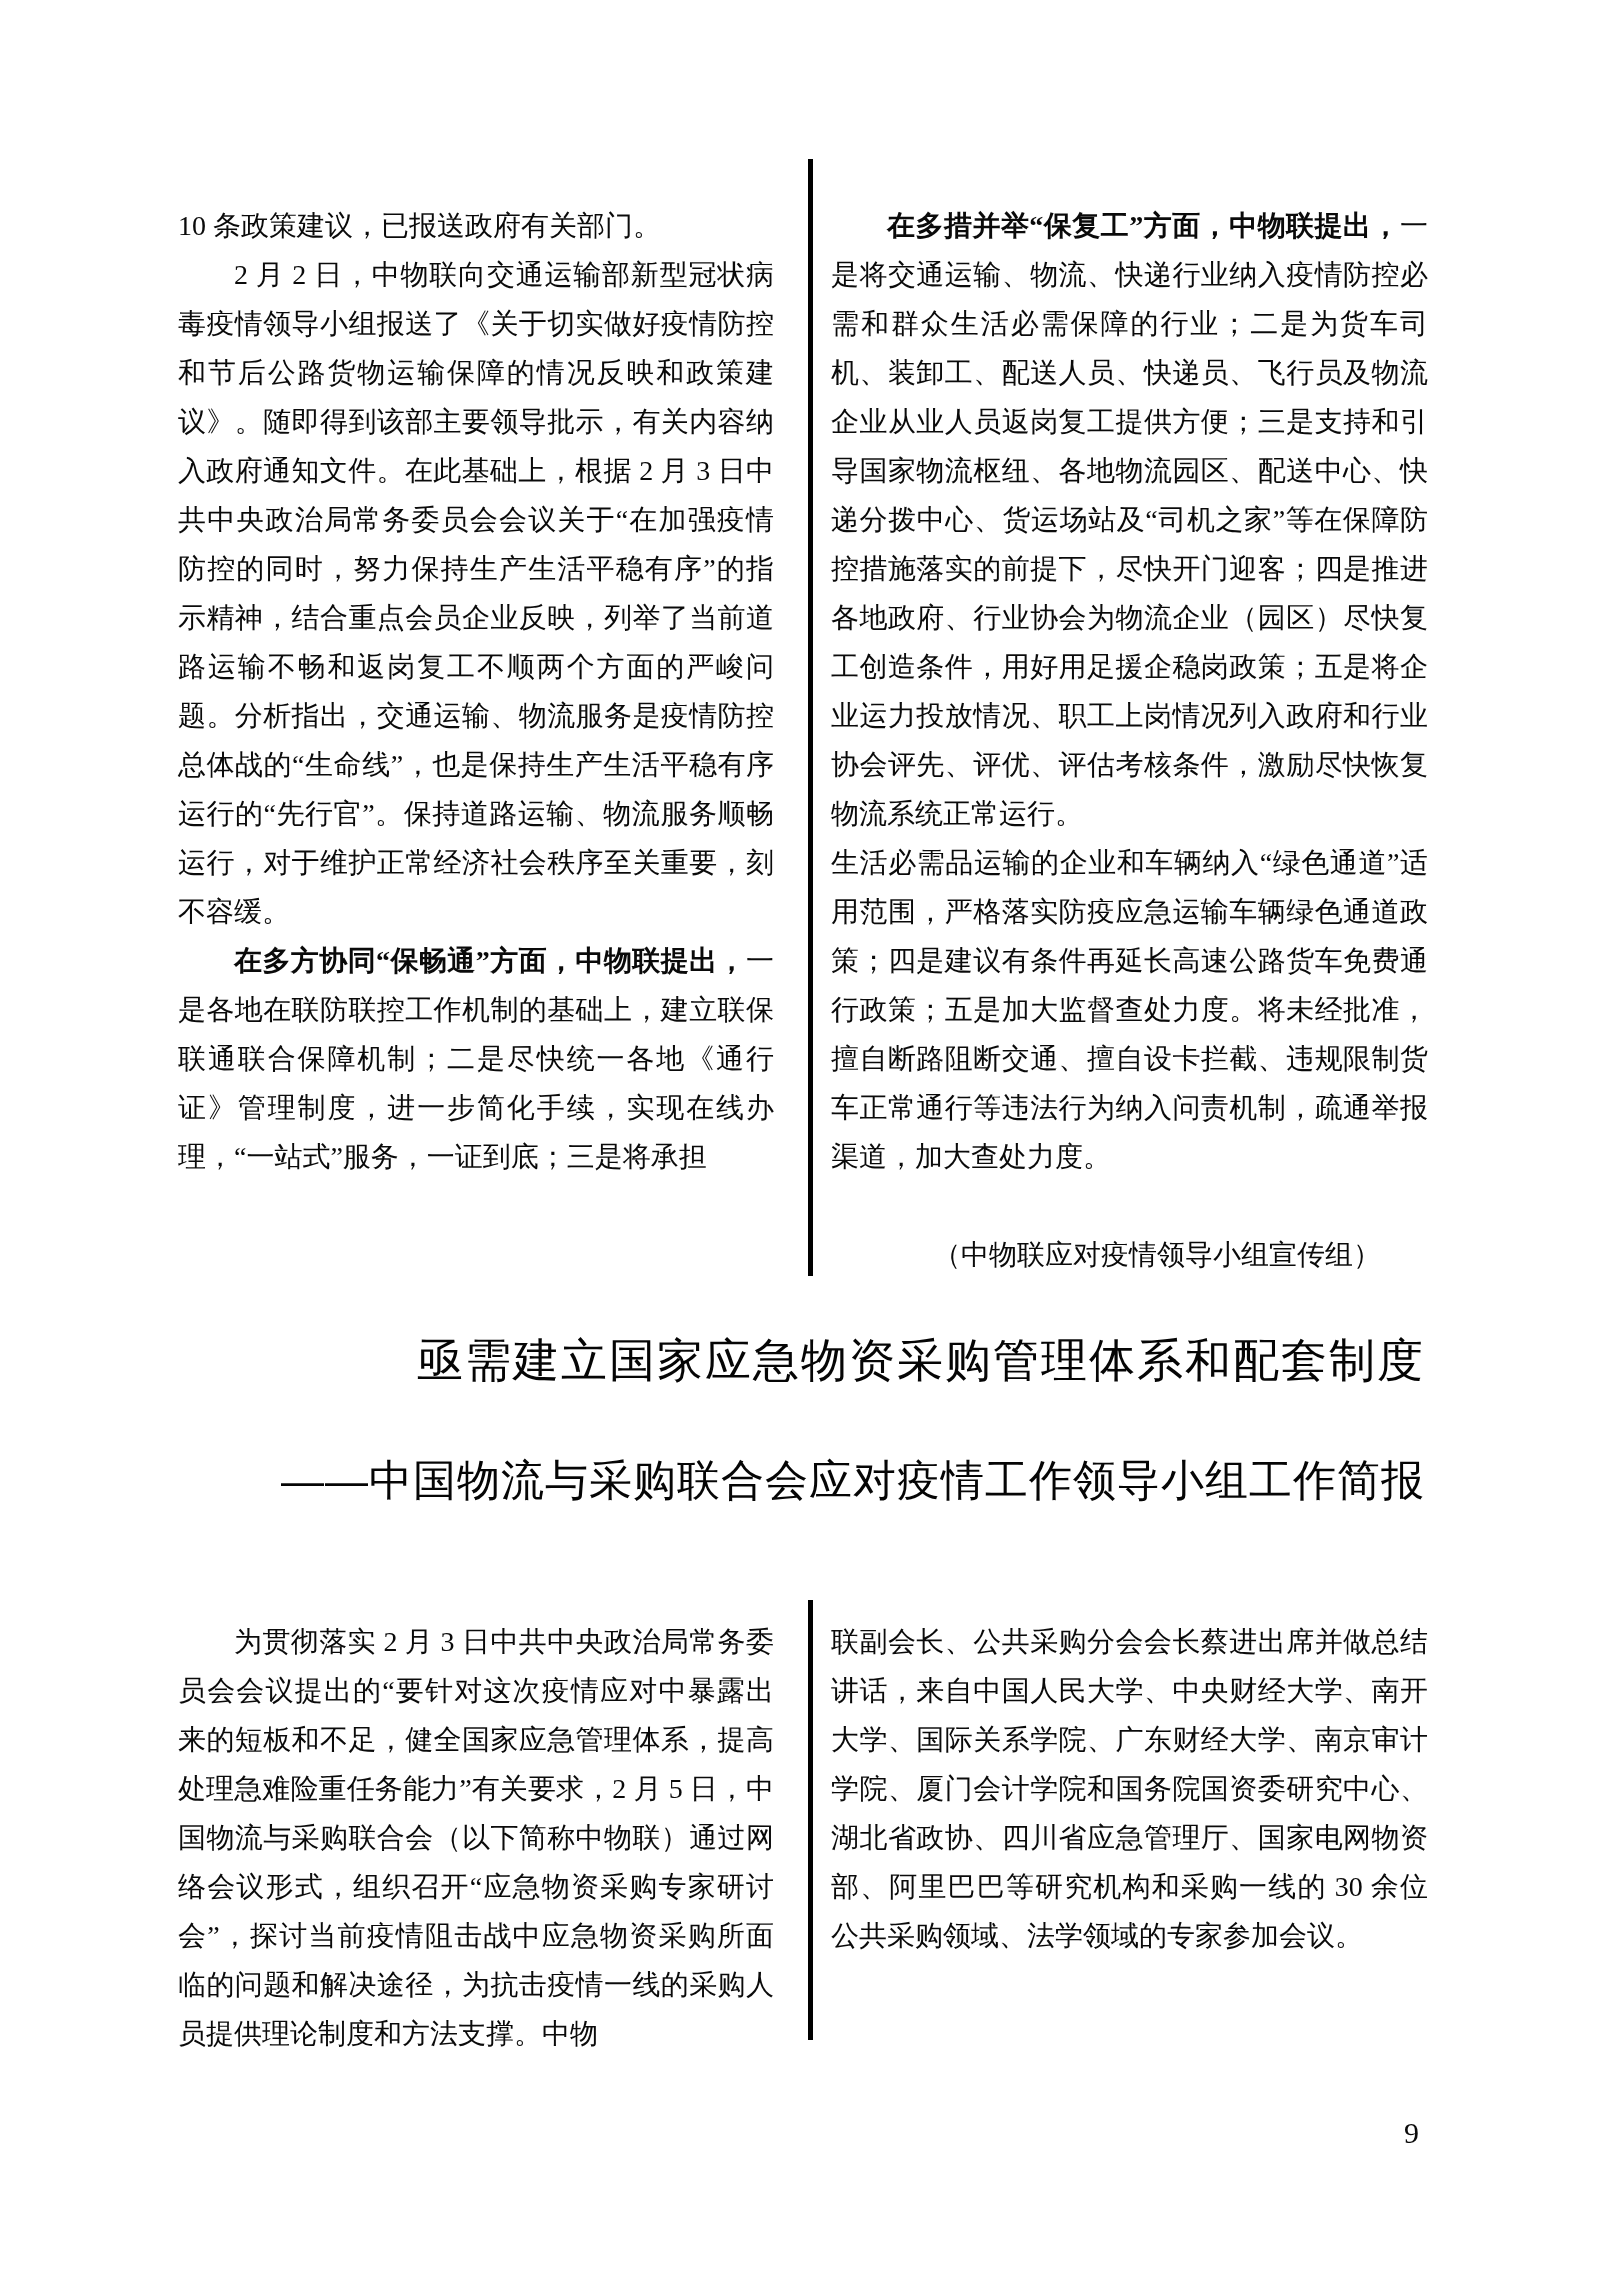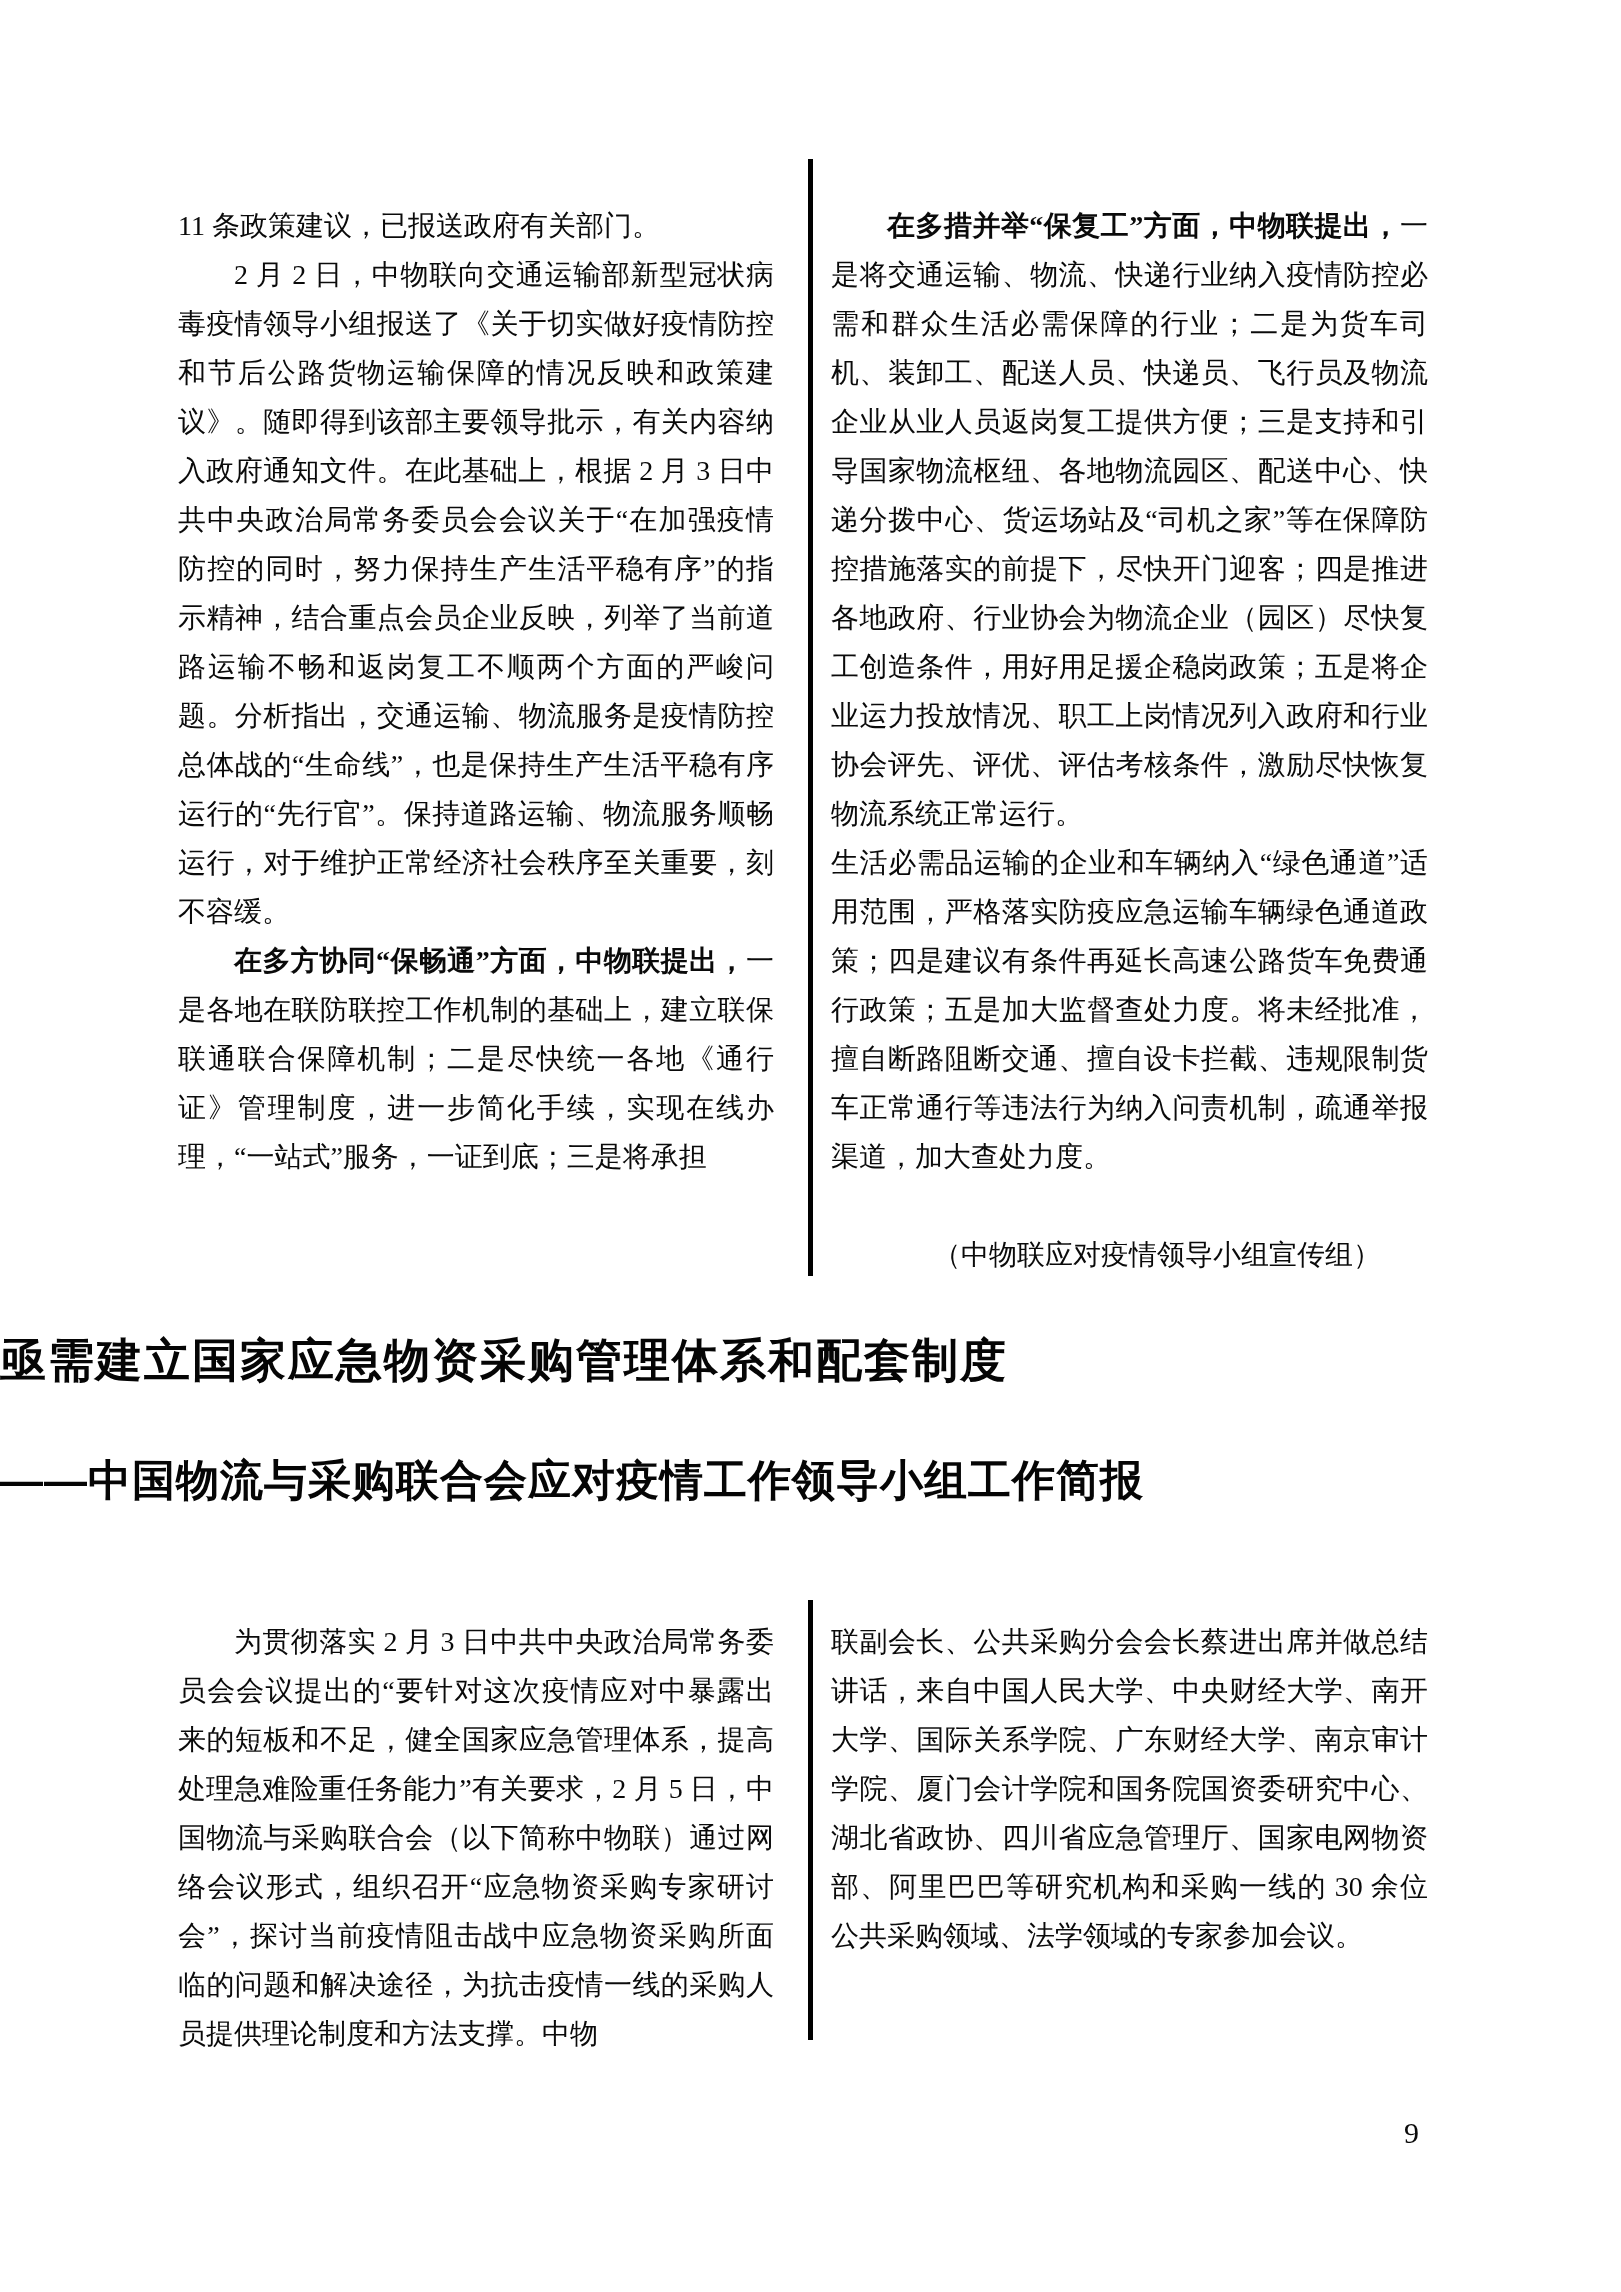--- a/index.html
+++ b/index.html
@@ -21,41 +21,41 @@
     color:#0a0a0a;
   }
   .para { margin:0; }
   .para.indent { text-indent:2em; }
   .para.right { text-align:right; padding-right:47px; }
   .para.space { margin-top:49px; }
   .para .b { font-weight:bold; }
   .vline { position:absolute; width:4.9px; background:#000; }
   .centerline {
     position:absolute; left:0; width:1425px;
-    text-align:left; margin:0;
+    text-align:right; margin:0;
     font-family:"Liberation Sans", sans-serif;
-    font-weight:bold; color:#050505;
+    font-weight:normal; color:#050505;
   }
   #title    { top:1331px; font-size:46px; line-height:59px; letter-spacing:2px; }
   #subtitle { top:1411px; font-size:43px; line-height:59px; letter-spacing:1px;margin-top:40px; }
   #dateline { top:1494px; font-size:30px; line-height:49px;
               font-family:"Liberation Serif", serif; letter-spacing:1px; }
   #pagenum {
     position:absolute; left:1404px; top:2113px;
     font-family:"Liberation Serif", serif;
     font-size:30px; line-height:39px; color:#0a0a0a;
   }
 </style>
 </head>
 <body>
 
 <div class="page">
 
   <div class="col" id="a1-left" style="left:178px; top:201px; width:596px;">
-      <p class="para"><span>11 条政策建议，已报送政府有关部门。</span></p>
+      <p class="para"><span>10 条政策建议，已报送政府有关部门。</span></p>
       <p class="para indent"><span>2 月 2 日，中物联向交通运输部新型冠状病毒疫情领导小组报送了《关于切实做好疫情防控和节后公路货物运输保障的情况反映和政策建议》。随即得到该部主要领导批示，有关内容纳入政府通知文件。在此基础上，根据 2 月 3 日中共中央政治局常务委员会会议关于“在加强疫情防控的同时，努力保持生产生活平稳有序”的指示精神，结合重点会员企业反映，列举了当前道路运输不畅和返岗复工不顺两个方面的严峻问题。分析指出，交通运输、物流服务是疫情防控总体战的“生命线”，也是保持生产生活平稳有序运行的“先行官”。保持道路运输、物流服务顺畅运行，对于维护正常经济社会秩序至关重要，刻不容缓。</span></p>
       <p class="para indent"><span class="b">在多方协同“保畅通”方面，中物联提出，</span><span>一是各地在联防联控工作机制的基础上，建立联保联通联合保障机制；二是尽快统一各地《通行证》管理制度，进一步简化手续，实现在线办理，“一站式”服务，一证到底；三是将承担</span></p>
     </div>
 
   <div class="vline" style="left:808px; top:159px; height:1117px;"></div>
 
   <div class="col" id="a1-right" style="left:831px; top:201px; width:597px;">
       <p class="para indent"><span class="b">在多措并举“保复工”方面，中物联提出，</span><span>一是将交通运输、物流、快递行业纳入疫情防控必需和群众生活必需保障的行业；二是为货车司机、装卸工、配送人员、快递员、飞行员及物流企业从业人员返岗复工提供方便；三是支持和引导国家物流枢纽、各地物流园区、配送中心、快递分拨中心、货运场站及“司机之家”等在保障防控措施落实的前提下，尽快开门迎客；四是推进各地政府、行业协会为物流企业（园区）尽快复工创造条件，用好用足援企稳岗政策；五是将企业运力投放情况、职工上岗情况列入政府和行业协会评先、评优、评估考核条件，激励尽快恢复物流系统正常运行。</span></p>
       <p class="para"><span>生活必需品运输的企业和车辆纳入“绿色通道”适用范围，严格落实防疫应急运输车辆绿色通道政策；四是建议有条件再延长高速公路货车免费通行政策；五是加大监督查处力度。将未经批准，擅自断路阻断交通、擅自设卡拦截、违规限制货车正常通行等违法行为纳入问责机制，疏通举报渠道，加大查处力度。</span></p>
       <p class="para right space"><span>（中物联应对疫情领导小组宣传组）</span></p>

